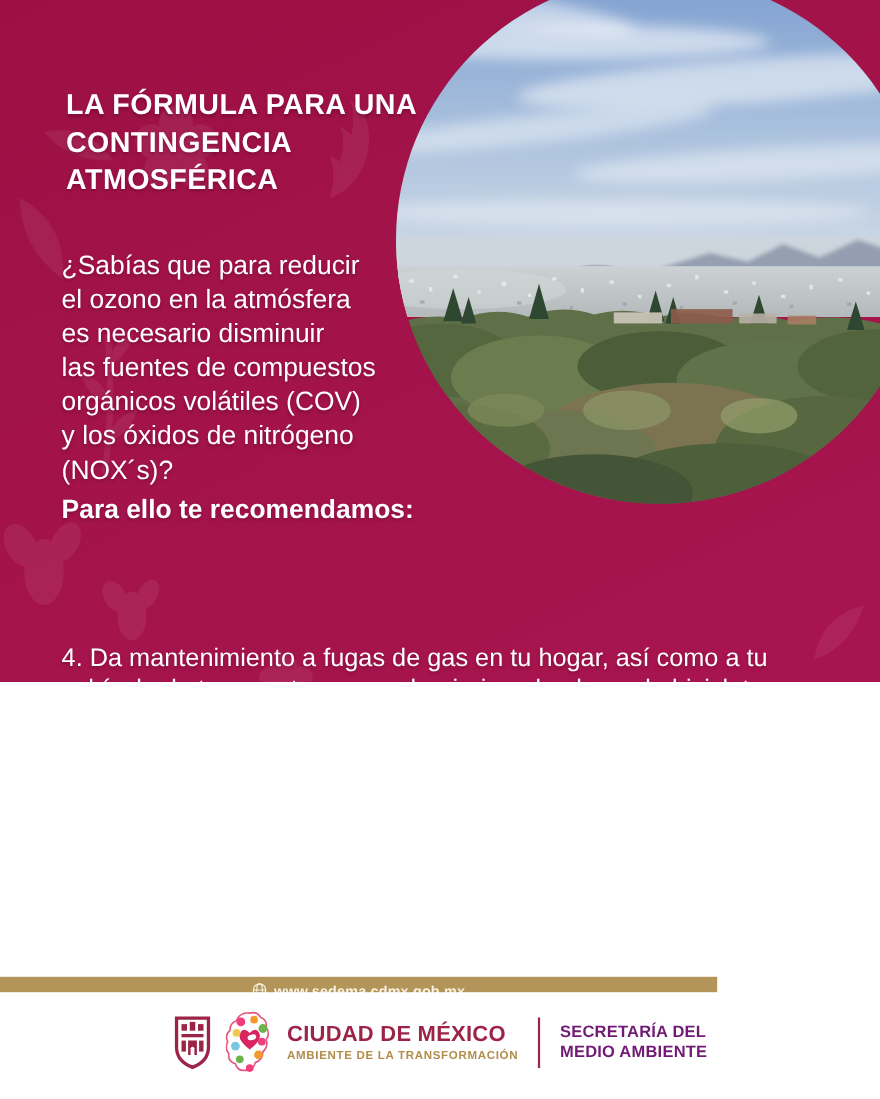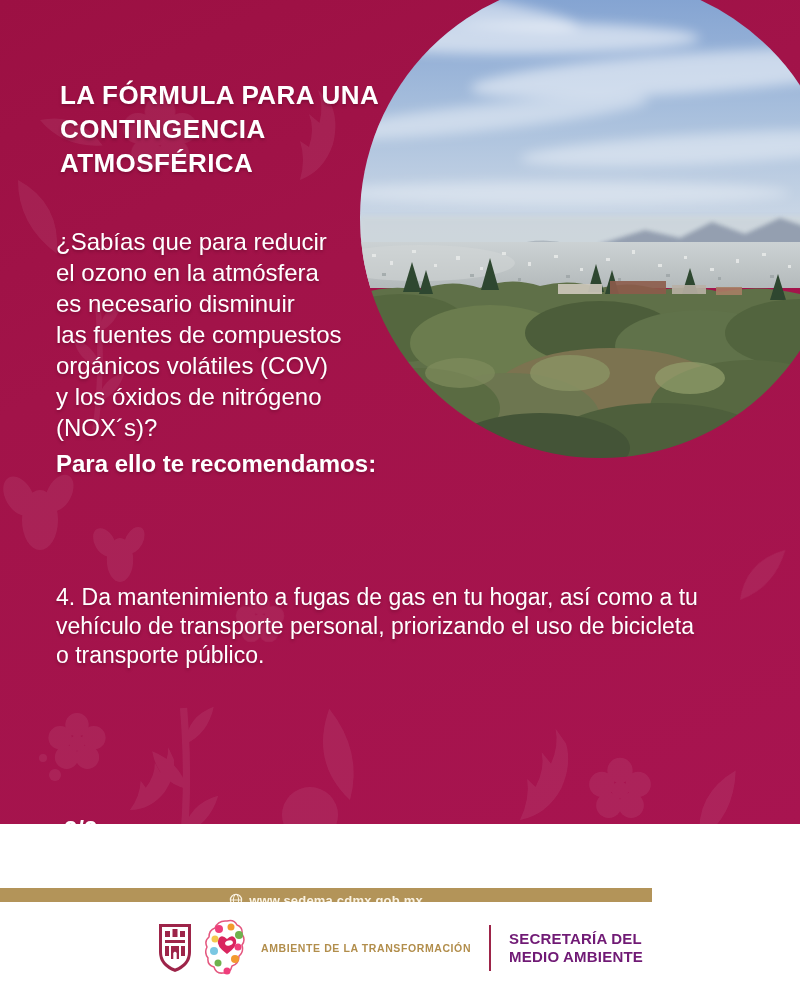--- a/index.html
+++ b/index.html
@@ -1,21 +1,21 @@
 <!DOCTYPE html>
 <html><head>
 <meta charset="utf-8">
 <style>
   * { margin:0; padding:0; box-sizing:border-box; }
   body { background:#ffffff; font-family:"Liberation Sans","DejaVu Sans",sans-serif; }
   .canvas { position:relative; width:800px; height:999px; overflow:hidden; background:#ffffff; }
 
   
   .poster {
-    position:absolute; left:0; top:0; width:800px; height:824px;
+    position:absolute; left:0; top:0; width:800px; height:620px;
     background:linear-gradient(155deg,#9c1043 0%, #a21349 35%, #a81450 100%);
     overflow:hidden;
   }
   .pattern-layer { position:absolute; left:0; top:0; width:800px; height:872px; z-index:1; }
 
   .photo-circle {
     position:absolute; left:360px; top:-22px; width:480px; height:480px;
     border-radius:50%; overflow:hidden; z-index:2;
   }
 
@@ -259,20 +259,21 @@
           <circle cx="10" cy="20" r="3.5" fill="#f4c84e"></circle>
         <circle cx="33" cy="28" r="3.5" fill="#ef3e7b"></circle>
           <circle cx="9" cy="32" r="4" fill="#7ac7e2"></circle>
         <circle cx="30" cy="40" r="4" fill="#f39a2e"></circle>
           <circle cx="13" cy="44" r="3.5" fill="#6fb14d"></circle>
         <circle cx="22" cy="52" r="3.5" fill="#ef3e7b"></circle>
         <ellipse cx="24" cy="24" rx="4" ry="2.5" fill="#ffffff" transform="rotate(-15 24 24)"></ellipse>
       </svg>
 
       <div class="brand-text">
+        <span class="brand-name">CIUDAD DE MÉXICO</span>
         <span class="brand-tagline">AMBIENTE DE LA TRANSFORMACIÓN</span>
       </div>
 
       <div class="divider"></div>
 
       <div class="secretariat">SECRETARÍA DEL
 MEDIO AMBIENTE</div>
     </div>
   </div>
 

